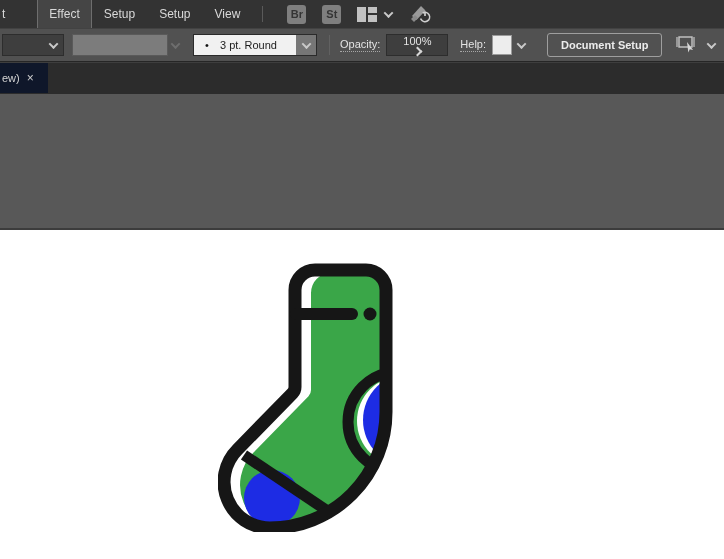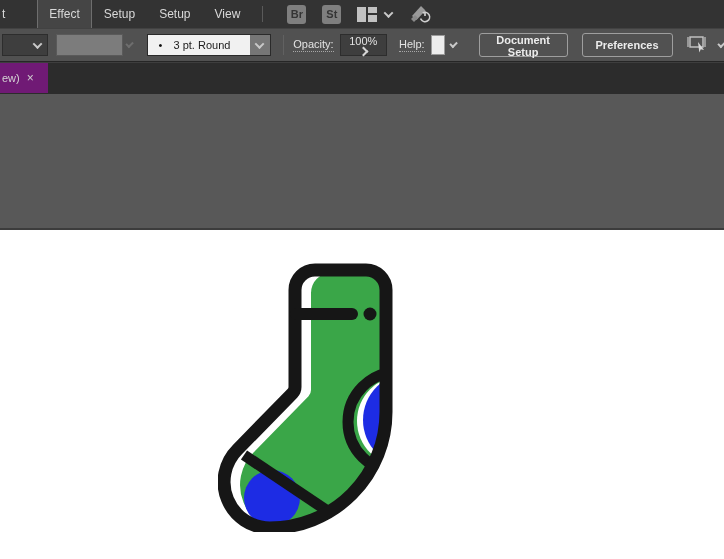--- a/index.html
+++ b/index.html
@@ -41,21 +41,21 @@
   .hot-label { border-bottom:1px dotted #a7a7a7; padding-bottom:1px; margin-right:6px; }
   .opacity-well { width:62px; padding:0 6px; justify-content:space-between;flex-direction:column; }
   .style-swatch { width:20px; height:20px; background:#ededed; border:1px solid #9a9a9a; margin-right:6px; }
   .btn { height:24px; border:1px solid #9e9e9e; border-radius:3px; background:transparent; color:#ececec;
          font-size:11px; font-weight:700; font-family:"Liberation Sans",sans-serif; padding:0 13px; margin-left:14px; }
   .btn.first { margin-left:22px; }
   .ab-icon { margin-left:14px; }
 
   
   .tabbar { height:32px; background:#2c2c2c; border-top:1px solid #3e3e3e; display:flex; flex:0 0 auto; }
-  .doc-tab { width:48px; height:30px; background:#701a75; color:#d4d4d4; font-size:11px;
+  .doc-tab { width:48px; height:30px; background:#0f172a; color:#d4d4d4; font-size:11px;
              display:flex; align-items:center; padding-left:2px; }
   .tab-close { margin-left:7px; font-size:12px; color:#cfcfcf; }
 
   
   .canvas { flex:1; display:flex; flex-direction:column; position:relative; }
   .pasteboard { height:134px; background:#585858; }
   .artboard-edge { height:2px; background:#3c3c3c; }
   .artboard { flex:1; background:#ffffff; position:relative; }
   .sock-svg { position:absolute; left:218px; top:32px; }
 </style>
@@ -107,21 +107,20 @@
     <span class="cb-sep"></span>
     <span class="hot-label">Opacity:</span>
     <span class="well opacity-well">
       <span>100%</span>
       <span class="chev-right"></span>
     </span>
     <span class="hot-label" style="margin-left:12px">Help:</span>
     <span class="style-swatch"></span>
     <span class="chev"></span>
     <button class="btn first">Document Setup</button>
-    <button class="btn">Preferences</button>
     <span class="ab-icon">
       <svg width="26" height="20" viewBox="0 0 26 20">
         <rect x="3" y="3" width="13" height="10" fill="none" stroke="#c6c6c6" stroke-width="1.4"></rect>
         <line x1="1" y1="3" x2="1" y2="13" stroke="#c6c6c6" stroke-width="1.2"></line>
         <line x1="18" y1="3" x2="18" y2="13" stroke="#c6c6c6" stroke-width="1.2"></line>
         <path d="M11 8 L17 16 L13.8 15.2 L12.3 18.4 Z" fill="#d9d9d9"></path>
       </svg>
     </span>
     <span class="chev" style="margin-left:6px"></span>
   </div>

